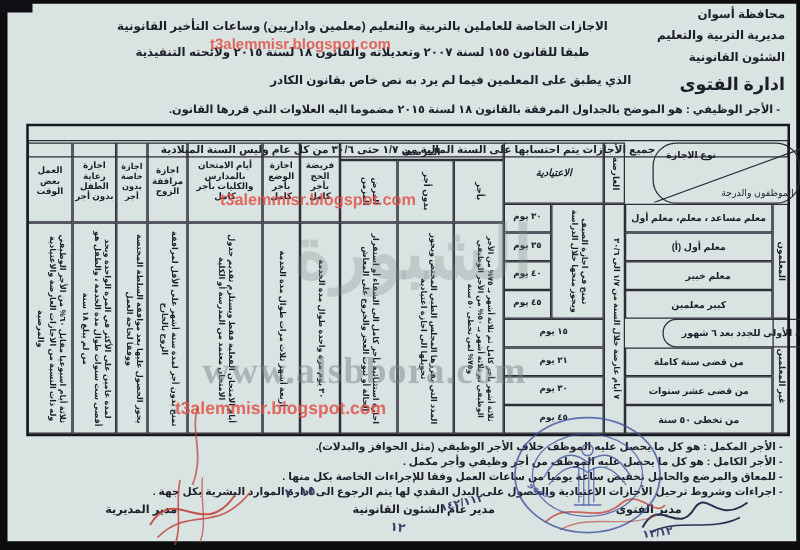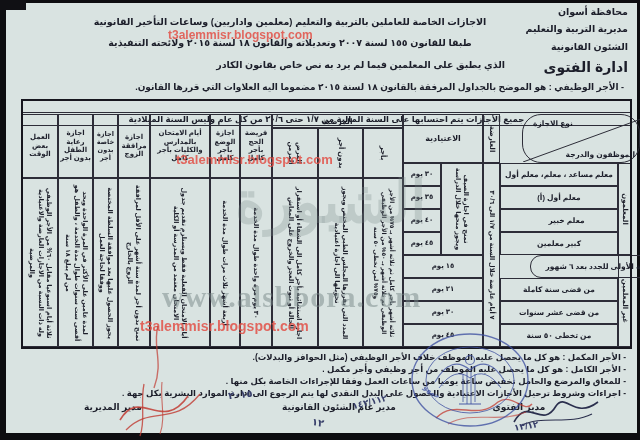--- a/index.html
+++ b/index.html
@@ -41,28 +41,28 @@
 
 <div class="frame" style="left:21px;top:99px;width:611px;height:250px;"></div>
 
 <div class="c hc" style="left:22px;top:100px;width:609px;height:14px;font-size:8.5px;margin-top:12px;">جميع الأجازات يتم احتسابها على السنة المالية من ١/٧ حتى ٣٠/٦ من كل عام وليس السنة الميلادية</div>
 
 <div class="c" style="left:522px;top:114px;width:118px;height:49px;border-radius:19px;">
   <svg width="129" height="47" style="position:absolute;left:0;top:0;">
       <line x1="0" y1="47" x2="129" y2="0" stroke="#2d2d38" stroke-width="1"></line>
     </svg>
   <div style="position:absolute;left:10px;top:4px;font-size:7.5px;font-weight:bold;direction:rtl;">نوع الاجازة</div>
-  <div style="position:absolute;right:4px;bottom:3px;font-size:7.5px;font-weight:bold;direction:rtl;">الموظفون والدرجة</div>
+  <div style="position:absolute;right:4px;bottom:3px;font-size:7.5px;font-weight:normal;direction:rtl;">الموظفون والدرجة</div>
 </div>
 
 <div class="c" style="left:483px;top:114px;width:17px;height:49px;">
   <div class="rv" style="width:44px;font-size:7px;">العارضة</div>
 </div>
 
-<div class="c hc" style="left:403px;top:114px;width:80px;height:49px;font-size:8px;">الاعتيادية</div>
+<div class="c hc" style="left:403px;top:114px;width:80px;height:49px;font-size:8px;font-style:italic;">الاعتيادية</div>
 
 <div class="c hc" style="left:272px;top:114px;width:131px;height:14px;font-size:7.5px;">المرضية</div>
 <div class="c" style="left:363px;top:128px;width:40px;height:50px;">
   <div class="rv" style="width:45px;font-size:7px;">بأجر</div>
 </div>
 <div class="c" style="left:318px;top:128px;width:45px;height:50px;">
   <div class="rv" style="width:45px;font-size:7px;">بدون أجر</div>
 </div>
 <div class="c" style="left:272px;top:128px;width:46px;height:50px;">
   <div class="rv" style="width:45px;font-size:6.5px;">المرض المزمن</div>

